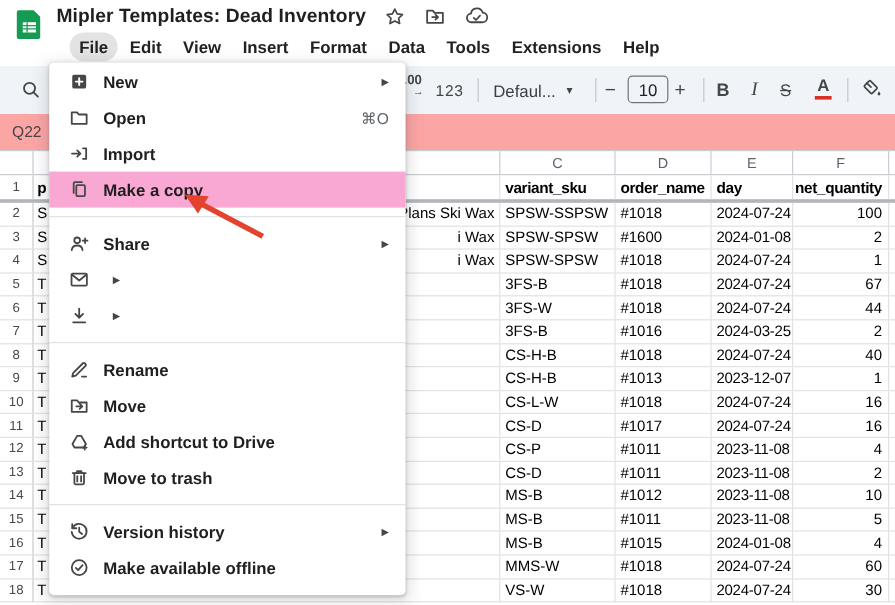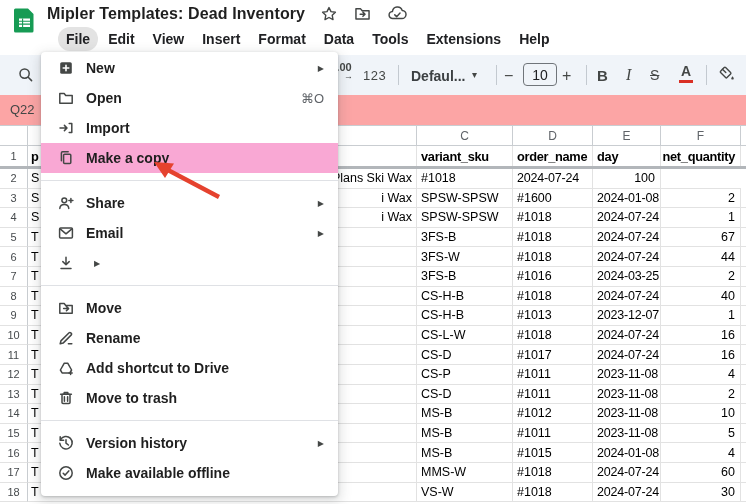--- a/index.html
+++ b/index.html
@@ -18,21 +18,21 @@
 
   
   .toolbar{position:absolute;left:0;top:55px;width:746px;height:40px;background:#f0f4f9;z-index:1;}
   .t-abs{position:absolute;display:flex;align-items:center;justify-content:center;color:#444746;}
   .search{left:16px;top:10px;width:20px;height:20px;}
   .dec{left:329px;top:7px;width:30px;flex-direction:column;line-height:10px;}
   .dec-main{font-size:11px;font-weight:700;}
   .dec-arrow{font-size:9px;margin-left:9px;margin-top:-1px;}
   .fmt123{left:363px;top:13px;font-size:13px;letter-spacing:.5px;}
   .tdiv{top:10px;width:1px;height:20px;background:#c3c9d0;position:absolute;}
-  .fontname{left:411px;top:13px;font-size:14px;color:#3c4043;font-weight:bold;}
+  .fontname{left:411px;top:13px;font-size:14px;color:#3c4043;}
   .fontcaret{left:472px;top:14px;font-size:10px;}
   .minus{left:504px;top:12px;font-size:16px;}
   .sizebox{left:523px;top:8px;width:34px;height:23px;border:1px solid #70757a;border-radius:4px;
            font-size:14px;color:#202124;box-sizing:border-box;}
   .plus{left:562px;top:12px;font-size:16px;}
   .boldbtn{left:597px;top:12px;font-weight:700;font-size:15px;}
   .italicbtn{left:626px;top:11px;font-style:italic;font-family:"Liberation Serif",serif;font-size:16px;}
   .strikebtn{left:650px;top:12px;font-size:14px;text-decoration:line-through;}
   .tcolor{left:679px;top:9px;flex-direction:column;font-size:14px;font-weight:600;line-height:15px;}
   .red-bar{width:14px;height:3px;background:#d93025;margin-top:1px;}
@@ -108,20 +108,21 @@
       <div class="cell g"></div>
     </div>
     <div class="frozen"></div>
     <div>
         <div class="grid-row srow">
           <div class="cell rownum">2</div>
           <div class="cell ab">
             <span class="a-frag">S</span>
             <span class="b-frag">Plans Ski Wax</span>
           </div>
+          <div class="cell c">SPSW-SSPSW</div>
           <div class="cell d">#1018</div>
           <div class="cell e">2024-07-24</div>
           <div class="cell f">100</div>
           <div class="cell g"></div>
         </div>
         <div class="grid-row srow">
           <div class="cell rownum">3</div>
           <div class="cell ab">
             <span class="a-frag">S</span>
             <span class="b-frag">i Wax</span>
@@ -445,50 +446,49 @@
         <span class="mi-label">Share</span>
         <span class="mi-caret">▶</span>
       </div>
       <div class="menu-item">
         <span class="mi-icon">
           <svg width="18" height="18" viewBox="0 0 18 18" fill="none" stroke="currentColor" stroke-width="1.5" stroke-linecap="round" stroke-linejoin="round">
             <rect x="2.6" y="4" width="12.8" height="10" rx="1"></rect>
             <path d="M3.4 5.2L9 9.8l5.6-4.6"></path>
           </svg>
         </span>
-        <span class="mi-label">Email</span>
         <span class="mi-caret">▶</span>
       </div>
       <div class="menu-item">
         <span class="mi-icon">
           <svg width="18" height="18" viewBox="0 0 18 18" fill="none" stroke="currentColor" stroke-width="1.5" stroke-linecap="round" stroke-linejoin="round">
             <path d="M9 3.2v7.6M5.8 7.6L9 10.8l3.2-3.2"></path>
             <path d="M4 14.6h10"></path>
           </svg>
         </span>
         <span class="mi-caret">▶</span>
       </div>
       <div class="menu-divider"></div>
       <div class="menu-item">
         <span class="mi-icon">
           <svg width="18" height="18" viewBox="0 0 18 18" fill="none" stroke="currentColor" stroke-width="1.5" stroke-linecap="round" stroke-linejoin="round">
+            <path d="M3.2 14.8l.7-2.9 8.2-8.2c.4-.4 1.1-.4 1.5 0l.7.7c.4.4.4 1.1 0 1.5l-8.2 8.2z"></path>
+            <path d="M11.4 14.8h3.4"></path>
+          </svg>
+        </span>
+        <span class="mi-label">Rename</span>
+      </div>
+      <div class="menu-item">
+        <span class="mi-icon">
+          <svg width="18" height="18" viewBox="0 0 18 18" fill="none" stroke="currentColor" stroke-width="1.5" stroke-linecap="round" stroke-linejoin="round">
             <path d="M2.8 14.2V4.6h4.4l1.5 1.8h6.5v7.8z"></path>
             <path d="M6.6 9.6h4.6M9.4 7.4l2.2 2.2-2.2 2.2"></path>
           </svg>
         </span>
         <span class="mi-label">Move</span>
-      </div>
-      <div class="menu-item">
-        <span class="mi-icon">
-          <svg width="18" height="18" viewBox="0 0 18 18" fill="none" stroke="currentColor" stroke-width="1.5" stroke-linecap="round" stroke-linejoin="round">
-            <path d="M3.2 14.8l.7-2.9 8.2-8.2c.4-.4 1.1-.4 1.5 0l.7.7c.4.4.4 1.1 0 1.5l-8.2 8.2z"></path>
-            <path d="M11.4 14.8h3.4"></path>
-          </svg>
-        </span>
-        <span class="mi-label">Rename</span>
       </div>
       <div class="menu-item">
         <span class="mi-icon">
           <svg width="18" height="18" viewBox="0 0 18 18" fill="none" stroke="currentColor" stroke-width="1.5" stroke-linecap="round" stroke-linejoin="round">
             <path d="M7.3 4.2h3.4l3.9 6.8-1.7 2.9H5.1l-1.7-2.9z"></path>
             <path d="M13.6 12.4v3.2M12 14h3.2"></path>
           </svg>
         </span>
         <span class="mi-label">Add shortcut to Drive</span>
       </div>

